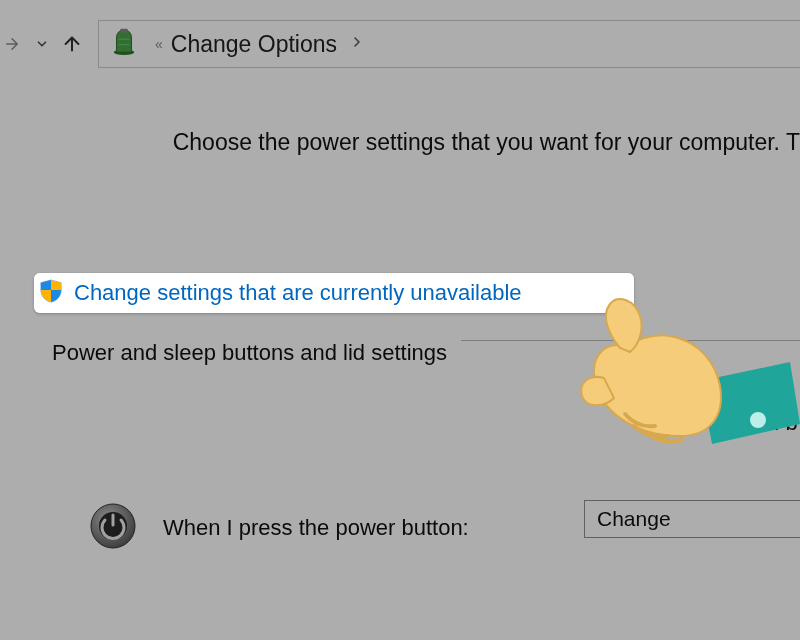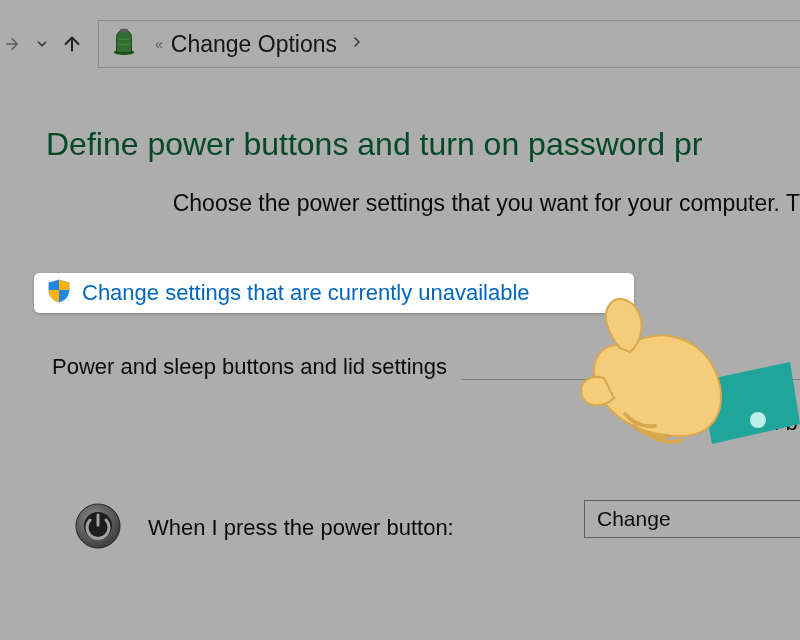--- a/index.html
+++ b/index.html
@@ -102,42 +102,41 @@
     .unlock-row {
       position: absolute;
       left: 34px;
       top: 273px;
       width: 600px;
       height: 40px;
       background: #ffffff;
       border-radius: 6px;
       display: flex;
       align-items: center;
-      padding-left: 14px;
+      padding-left: 6px;
       z-index: 60; 
       box-shadow: 0 1px 3px rgba(0,0,0,0.25);
     }
     .unlock-row a {
       color: #0067c0;
       font-size: 22px;
       text-decoration: none;
       margin-left: 12px;
     }
 
     
     .section-head {
       position: absolute;
       left: 52px;
       top: 340px;
       right: 0;
       display: flex;
-      align-items: flex-end;
+      align-items: flex-start;
       font-size: 22px;
       color: #111;
-      margin-top: 14px;
     }
     .section-head .rule-right {
       height: 1px;
       background: #b8b8b8;
       margin-left: 14px;
       flex: 1;
     }
     .onb-label {
       position: absolute;
       left: 750px;
@@ -160,21 +159,21 @@
       height: 38px;
       border: 1px solid #8e8e8e;
       background: #ffffff;
       font-size: 21px;
       display: flex;
       align-items: center;
       padding: 0 12px;
       color: #111;
     }
 
-    .row1 { left: 74px; top: 502px; }
+    .row1 { left: 89px; top: 502px; }
     .dd1 { left: 584px; top: 500px; width: 240px; }
 
     
     .hand {
       position: absolute;
       left: 560px;
       top: 286px;
       z-index: 80;
       pointer-events: none;
     }
@@ -214,21 +213,20 @@
       <span>Change Options</span>
       <span class="crumb-sep">
         <svg width="12" height="16" viewBox="0 0 24 24">
             <path d="M8 4l8 8-8 8" fill="none" stroke="#555" stroke-width="3" stroke-linecap="round" stroke-linejoin="round"></path>
           </svg>
       </span>
     </div>
   </div>
 
   <div class="content">
-    <div class="page-title">Define power buttons and turn on password pr</div>
     <div class="lead">Choose the power settings that you want for your computer. T</div>
   </div>
 
   <div class="unlock-row">
     <span>
       <svg width="22" height="24" viewBox="0 0 24 26">
         <path d="M12 1 L23 4 V12 C23 19 18 24 12 25 C6 24 1 19 1 12 V4 Z" fill="#fff" stroke="#004a9f" stroke-width="0.5"></path>
         <path d="M12 1 L23 4 V12 H12 Z" fill="#ffb300"></path>
         <path d="M12 1 L1 4 V12 H12 Z" fill="#1e88e5"></path>
         <path d="M1 12 H12 V25 C6 24 1 19 1 12 Z" fill="#ffb300"></path>

